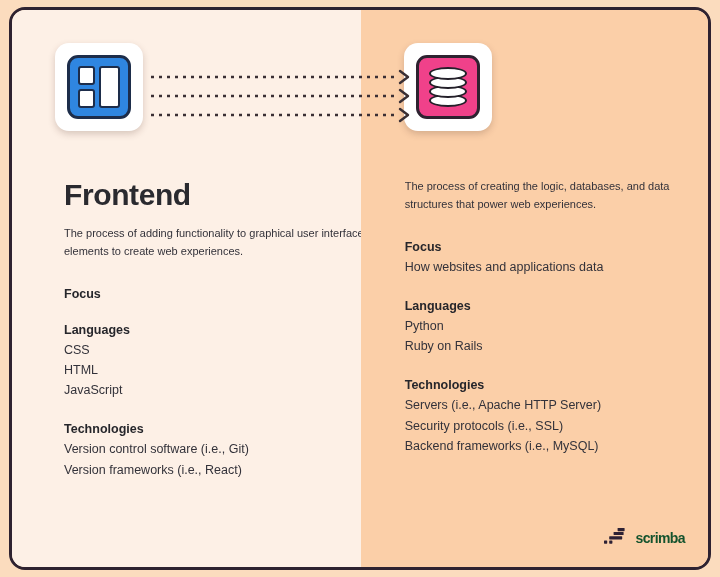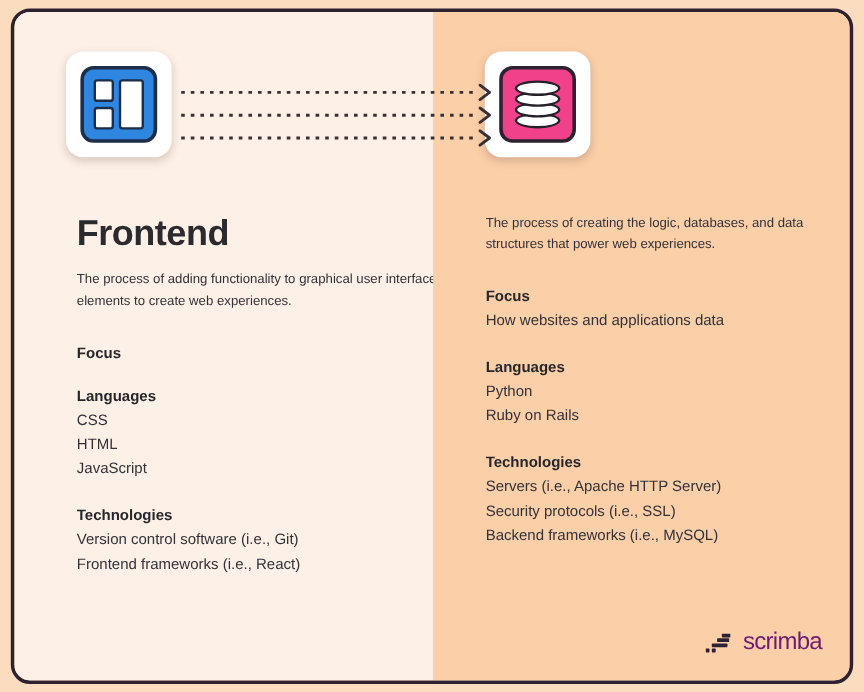--- a/index.html
+++ b/index.html
@@ -81,22 +81,22 @@
   .sec-head{font-size:12.5px;font-weight:bold;margin:0 0 3px 0;color:#26262b;}
   .sec-item{font-size:12.5px;line-height:1.62;margin:0;color:#33323a;}
 
   
   .logo{
     position:absolute;right:23px;bottom:22px;
     display:flex;align-items:flex-end;gap:5px;
   }
   .logo-mark{display:block;}
   .logo-text{
-    font-size:20px;font-weight:normal;letter-spacing:-0.6px;
-    color:#701a75;line-height:1;
+    font-size:14px;font-weight:bold;letter-spacing:-0.6px;
+    color:#14532d;line-height:1;
   }
 </style>
 </head>
 <body>
 
 <div class="frame">
 
   <div class="panel panel-left">
 
     <div class="icon-card left">
@@ -124,21 +124,21 @@
       <div class="section">
         <p class="sec-head">Languages</p>
         <p class="sec-item">CSS</p>
         <p class="sec-item">HTML</p>
         <p class="sec-item">JavaScript</p>
       </div>
 
       <div class="section">
         <p class="sec-head">Technologies</p>
         <p class="sec-item">Version control software (i.e., Git)</p>
-        <p class="sec-item">Frontend frameworks (i.e., React)</p>
+        <p class="sec-item">Version frameworks (i.e., React)</p>
       </div>
     </div>
   </div>
 
   <div class="panel panel-right">
 
     <div class="icon-card right">
       <div class="icon-inner icon-pink">
         <div class="db-glyph">
           <div class="disc d4"></div>

